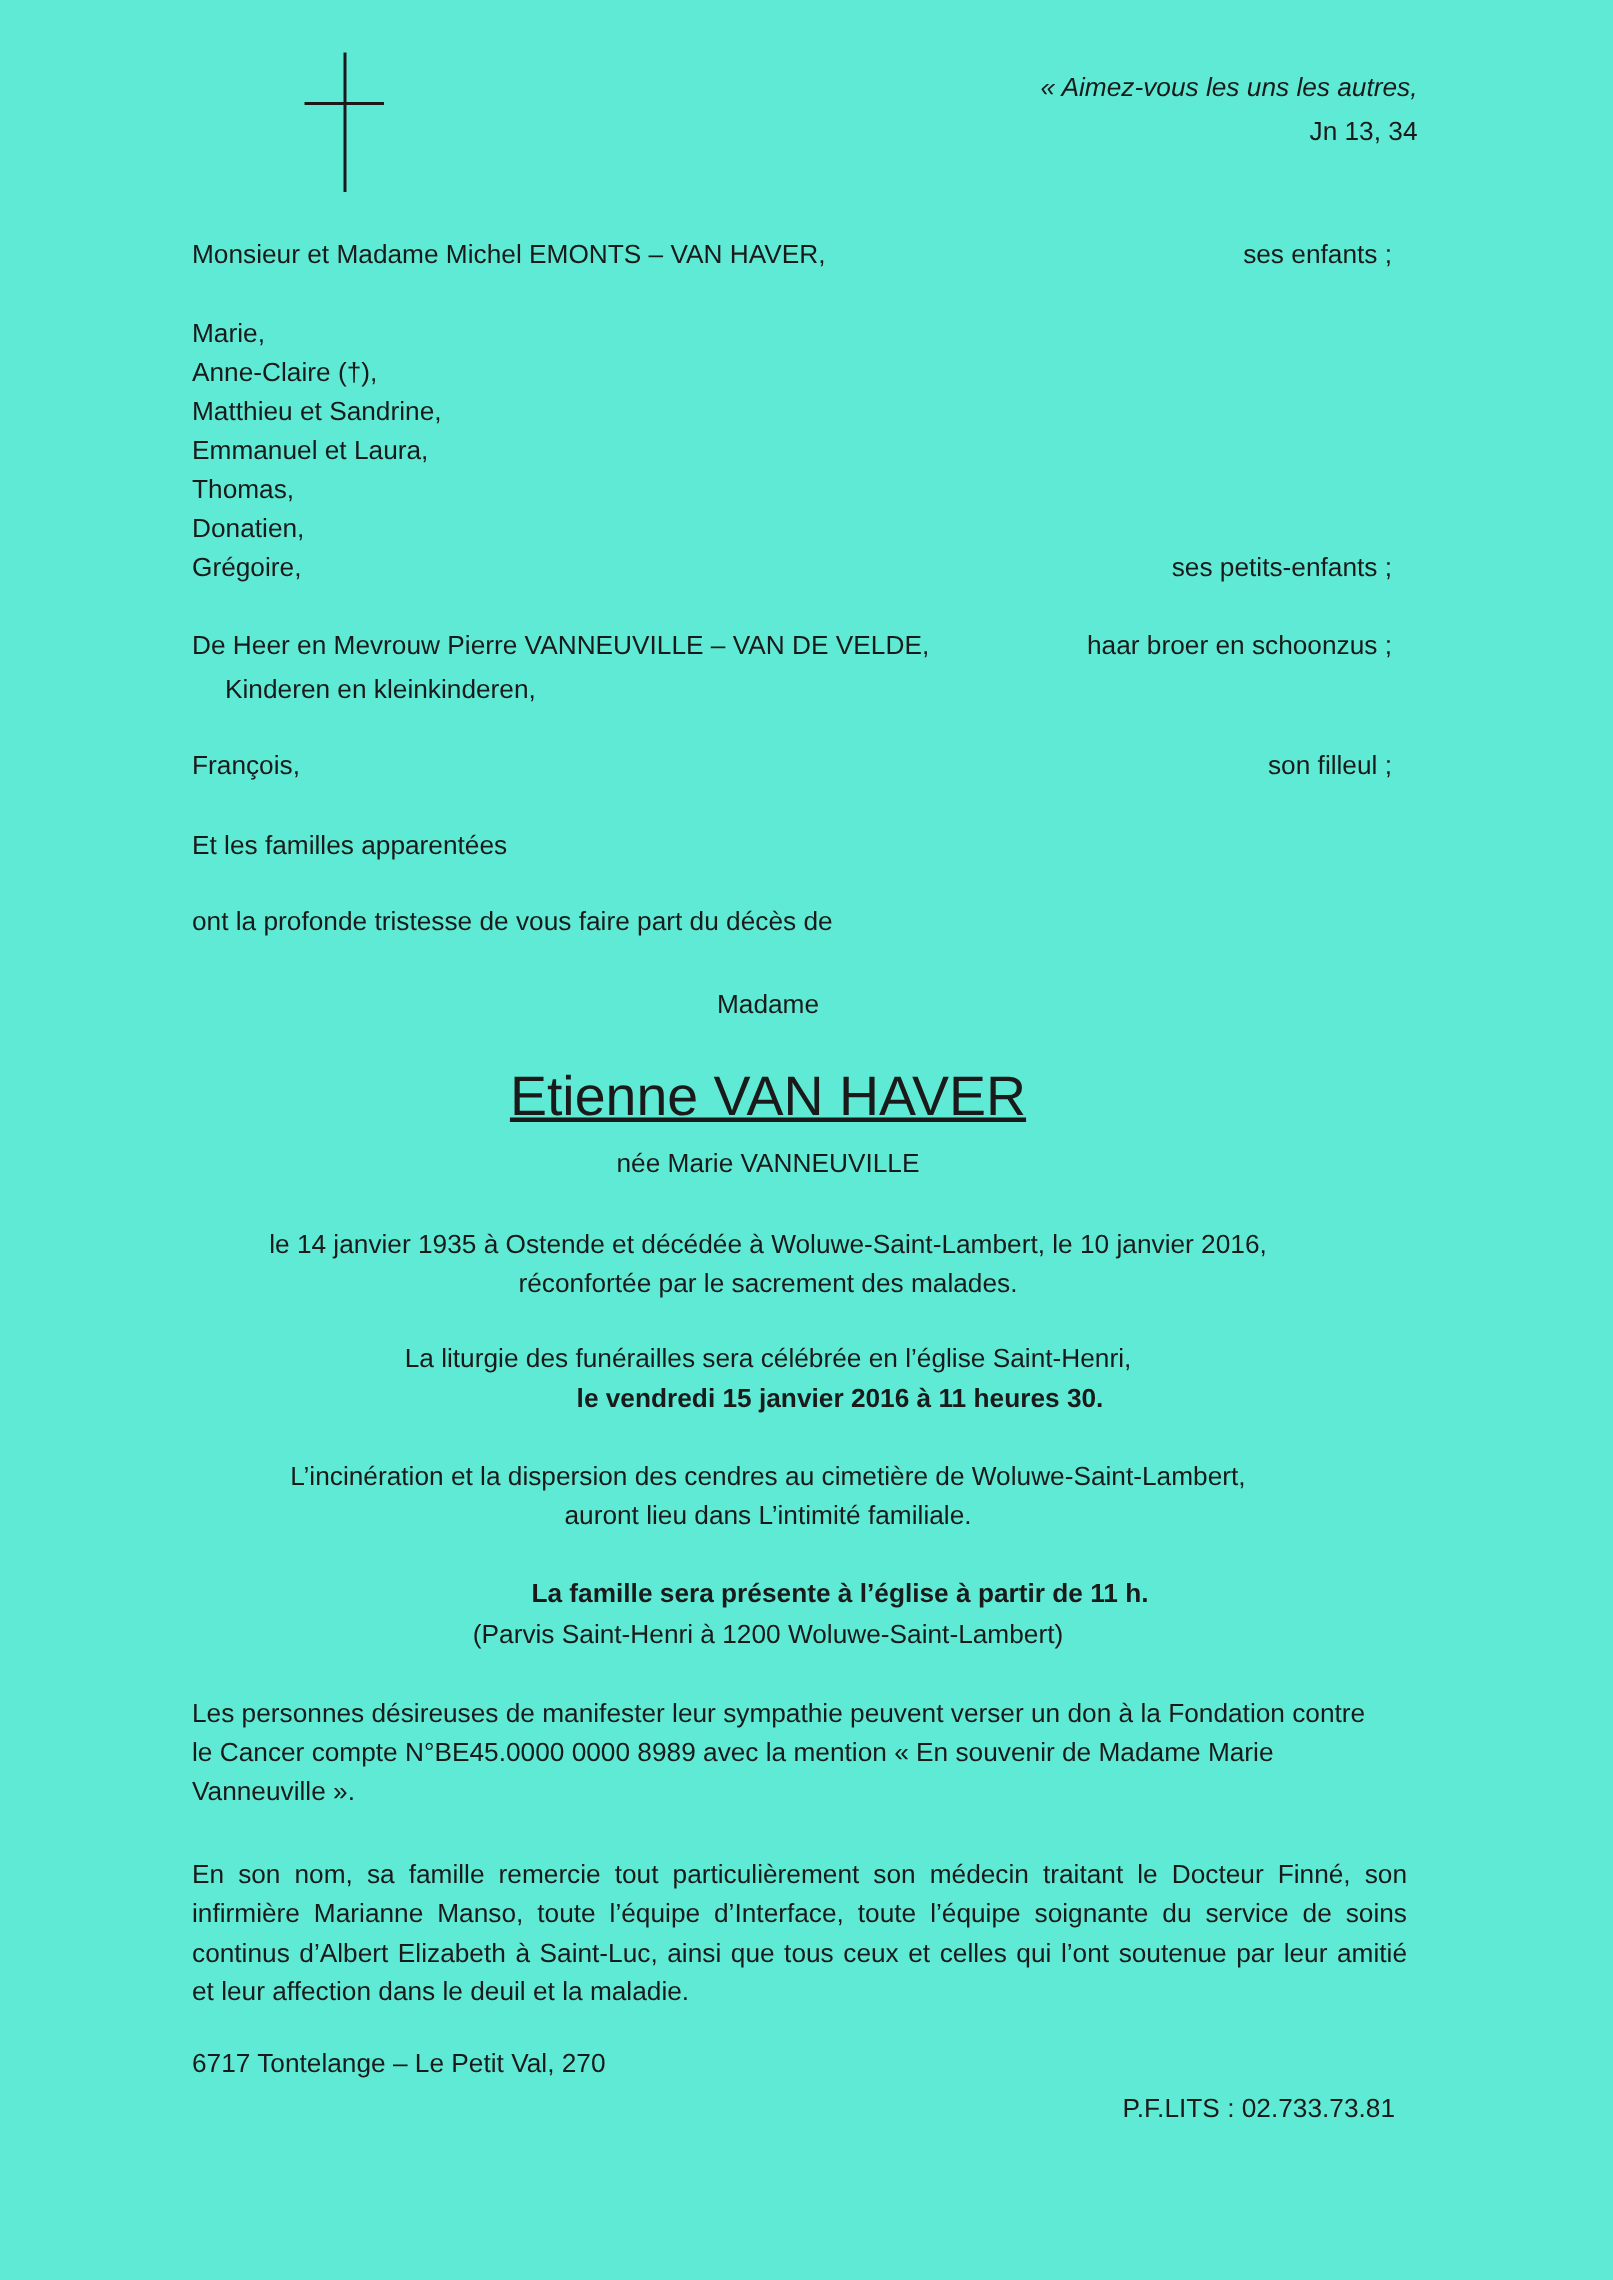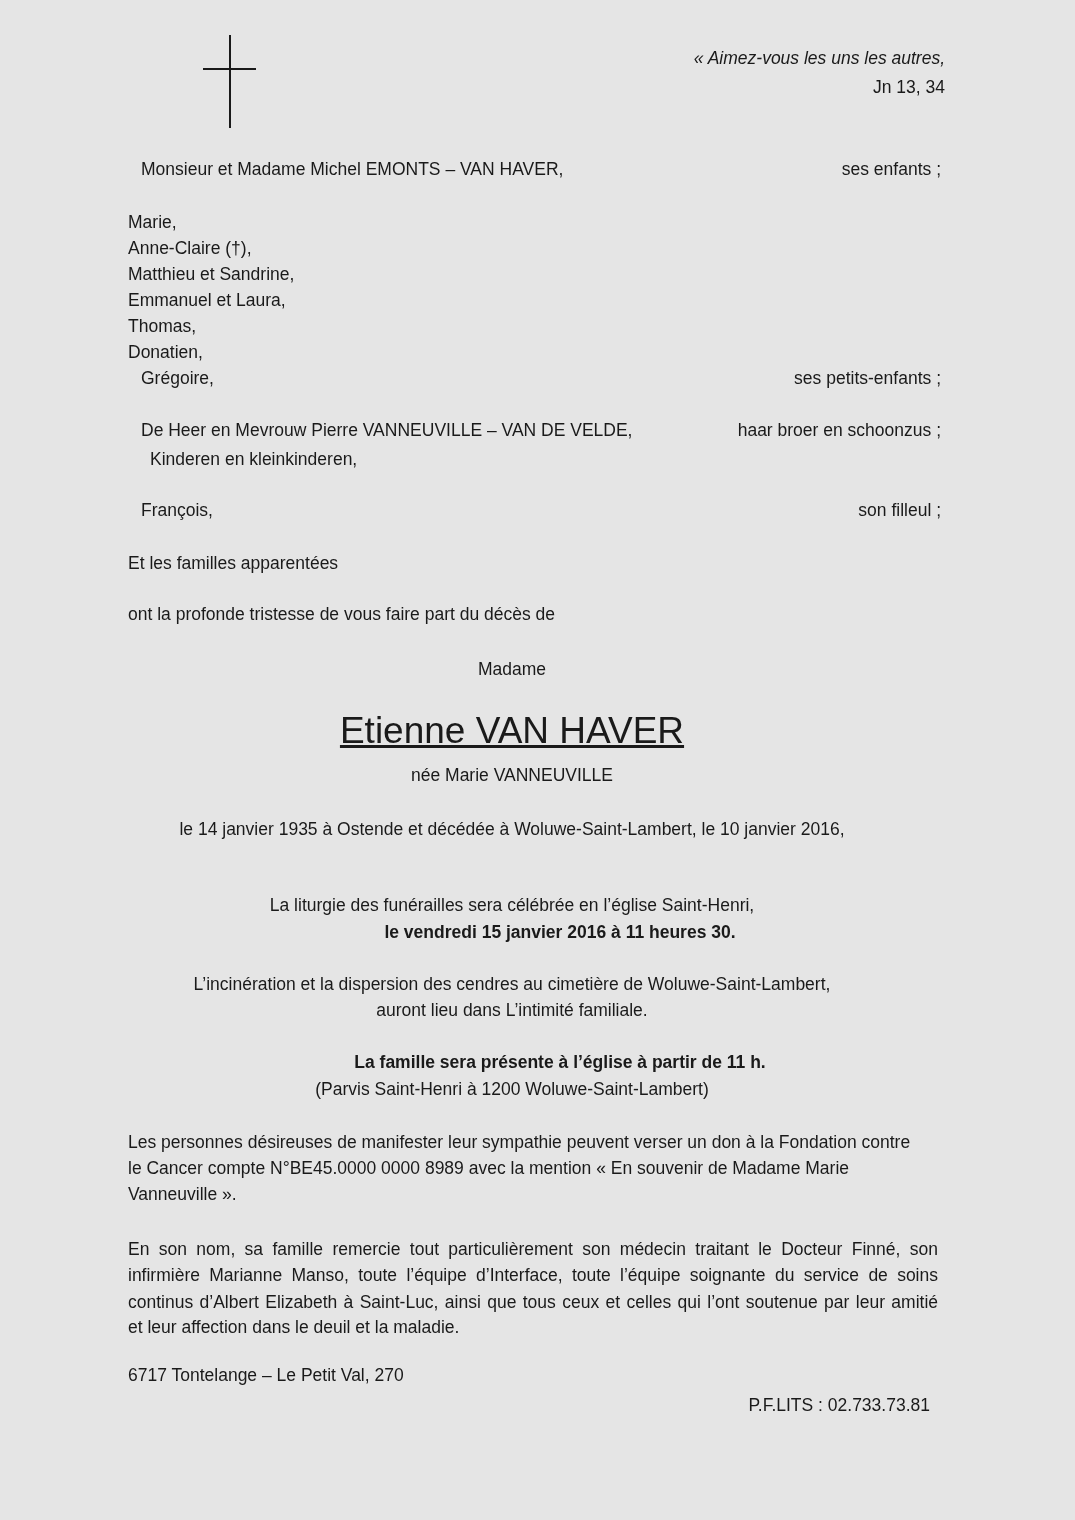--- a/index.html
+++ b/index.html
@@ -5,35 +5,34 @@
 <style>
   html, body {
     margin: 0;
     padding: 0;
     background: #ffffff;
   }
   .page {
     position: relative;
     width: 1075px;
     height: 1520px;
-    background: #e5e5e5;
+    background: #5eead4;
     font-family: "Liberation Sans", "DejaVu Sans", sans-serif;
     font-size: 17.5px;
     line-height: 26px;
     color: #1a1a1a;
     overflow: hidden;
   }
   .abs { position: absolute; }
   .content { left: 128px; width: 810px; }
   .center { left: 0; width: 1024px; text-align: center; }
   .rowflex {
     display: flex;
     justify-content: space-between;
     align-items: flex-start;
-    margin-left: 13px;
   }
   .right-label { text-align: right; padding-right: 10px; white-space: nowrap; }
   .bold { font-weight: bold; padding-left: 48px; }
   .italic { font-style: italic; }
   .quote-block {
     right: 130px;
     top: 44px;
     text-align: right;
     line-height: 29px;
   }
@@ -102,20 +101,21 @@
     <span class="right-label">son filleul ;</span>
   </div>
 
   <div class="abs content" style="top:550px">Et les familles apparentées</div>
 
   <div class="abs content" style="top:601px">ont la profonde tristesse de vous faire part du décès de</div>
   <div class="abs center" style="top:656px">Madame</div>
   <div class="abs center deceased-name" style="top:709px">Etienne VAN HAVER</div>
   <div class="abs center" style="top:762px">née Marie VANNEUVILLE</div>
   <div class="abs center" style="top:816px">le 14 janvier 1935 à Ostende et décédée à Woluwe-Saint-Lambert, le 10 janvier 2016,</div>
+  <div class="abs center" style="top:842px">réconfortée par le sacrement des malades.</div>
 
   <div class="abs center" style="top:892px">La liturgie des funérailles sera célébrée en l’église Saint-Henri,</div>
   <div class="abs center bold" style="top:919px">le vendredi 15 janvier 2016 à 11 heures 30.</div>
   <div class="abs center" style="top:971px">L’incinération et la dispersion des cendres au cimetière de Woluwe-Saint-Lambert,</div>
   <div class="abs center" style="top:997px">auront lieu dans L’intimité familiale.</div>
   <div class="abs center bold" style="top:1049px">La famille sera présente à l’église à partir de 11 h.</div>
   <div class="abs center" style="top:1076px">(Parvis Saint-Henri à 1200 Woluwe-Saint-Lambert)</div>
 
   <div class="abs content" style="top:1129px">Les personnes désireuses de manifester leur sympathie peuvent verser un don à la Fondation contre</div>
   <div class="abs content" style="top:1155px">le Cancer compte N°BE45.0000 0000 8989 avec la mention « En souvenir de Madame Marie</div>

